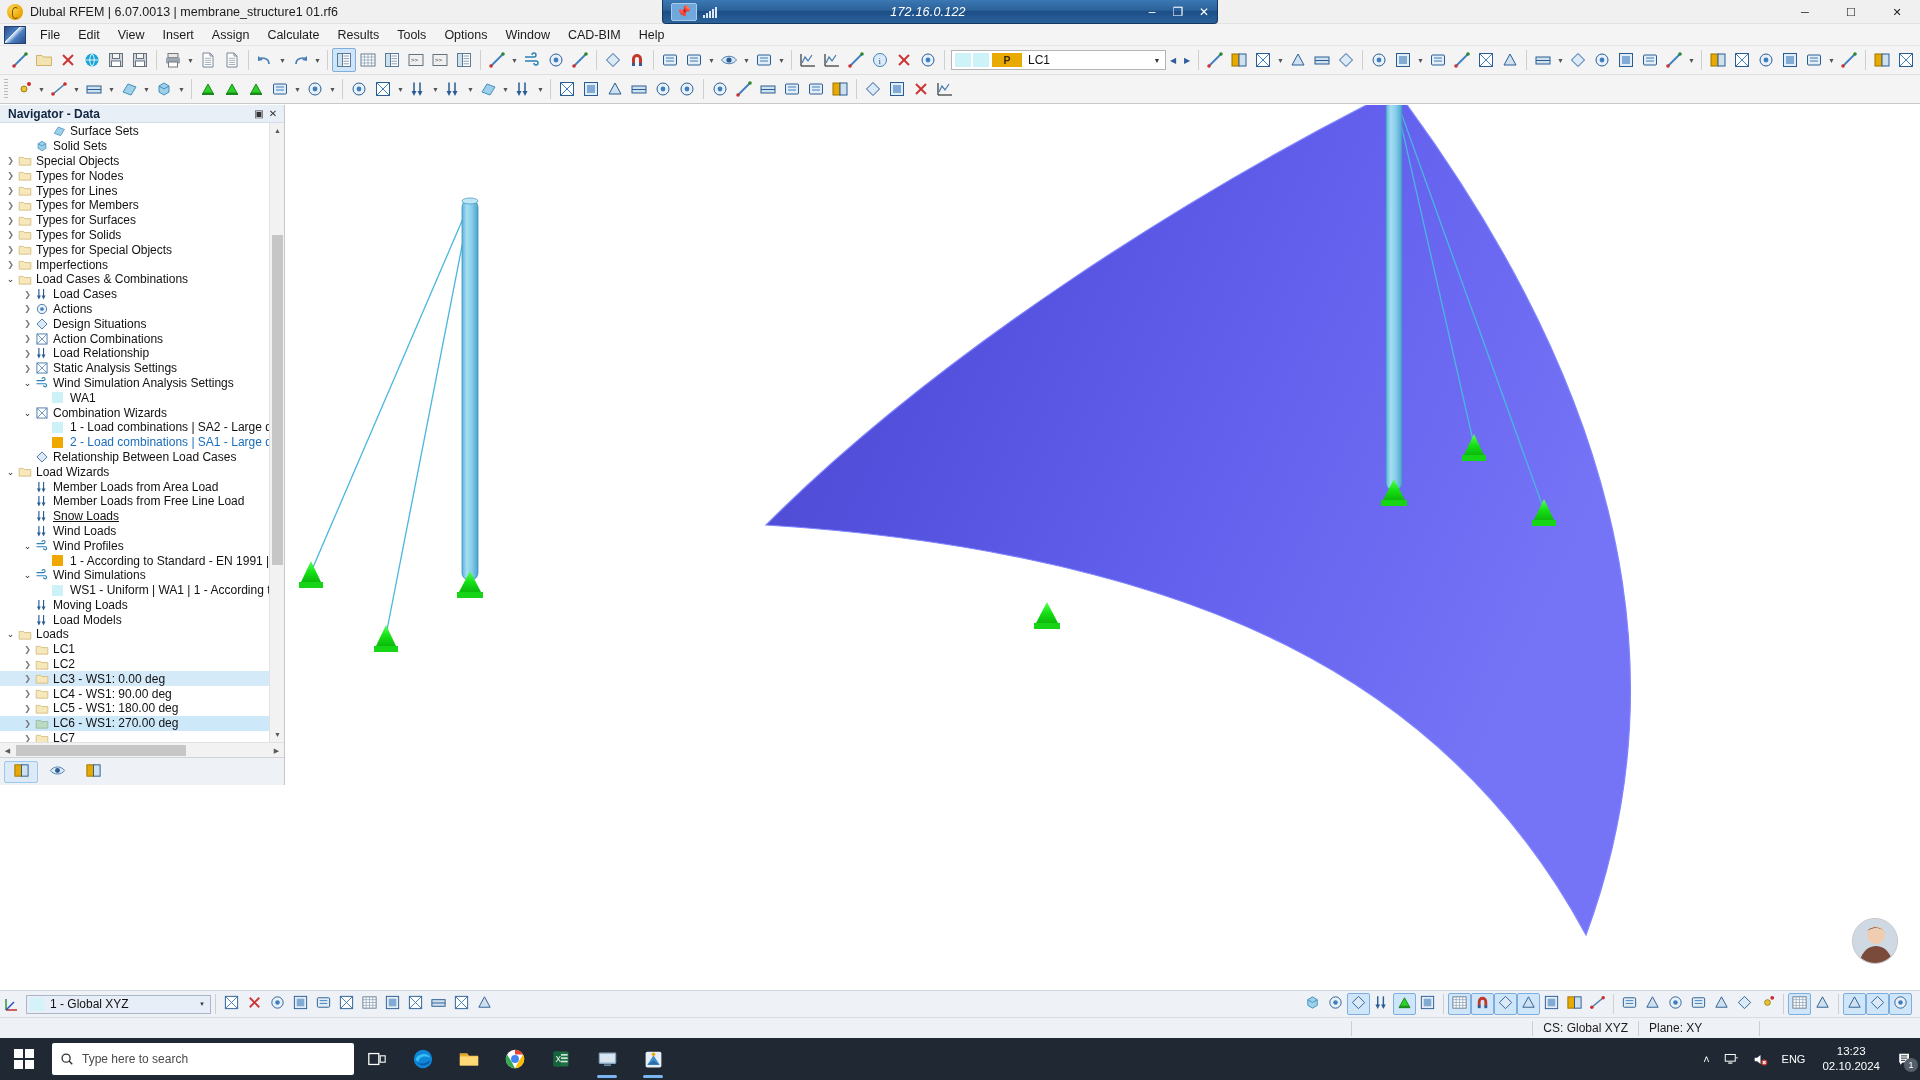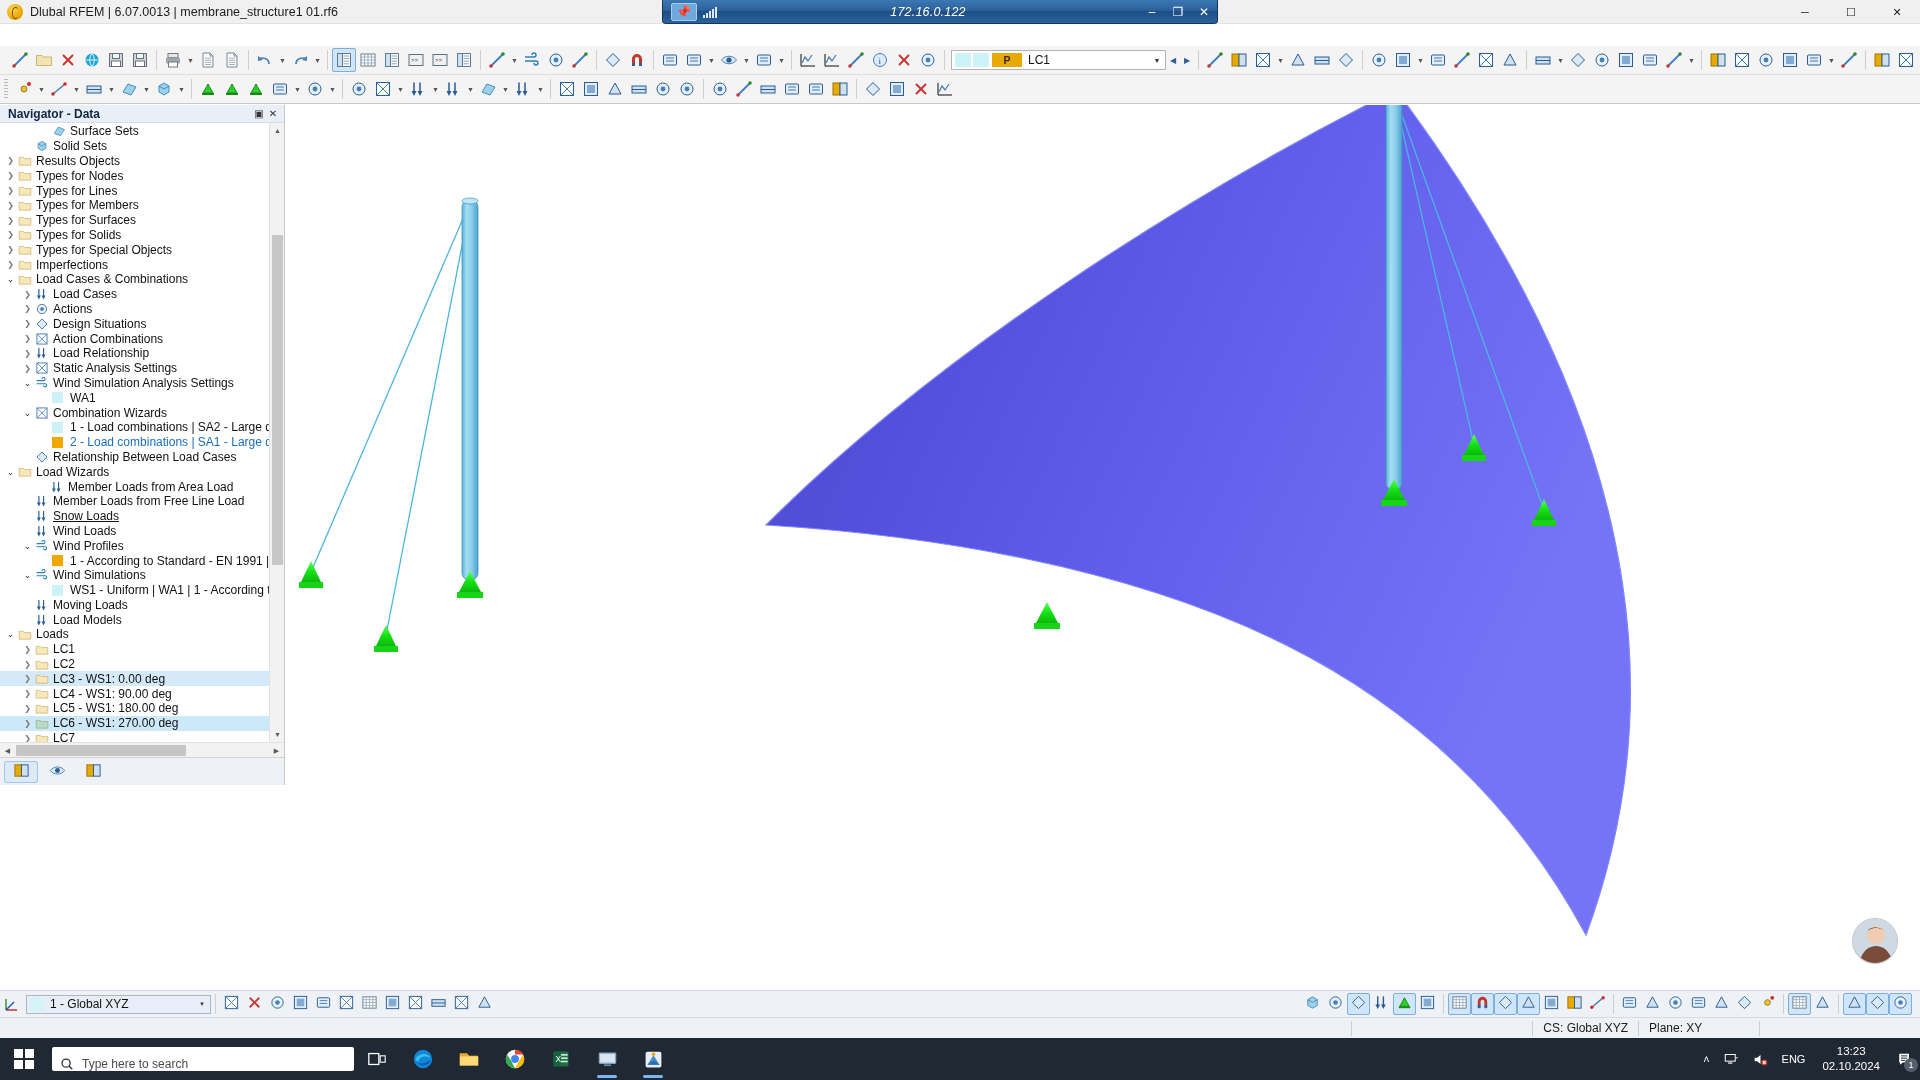--- a/index.html
+++ b/index.html
@@ -248,22 +248,22 @@
   .taskbar {
     position: absolute; bottom: 0; left: 0; width: 1920px; height: 42px;
     background: #1f2833; display: flex; align-items: center;
   }
   .start {
     width: 48px; height: 42px; display: flex; align-items: center; justify-content: center;
   }
   .win-logo { display: grid; grid-template-columns: 9px 9px; grid-template-rows: 9px 9px; gap: 2px; }
   .win-logo i { background: #fff; display: block; }
   .search-box {
-    height: 24px; width: 302px; background: #fff; border-radius: 2px;
-    display: flex; align-items: flex-end; margin-left: 4px; padding: 0 8px;
+    height: 32px; width: 302px; background: #fff; border-radius: 2px;
+    display: flex; align-items: center; margin-left: 4px; padding: 0 8px;
   }
   .search-box span.ph { font-size: 12px; color: #4a4a4a; margin-left: 8px; }
   .tb-icon {
     width: 46px; height: 42px; display: flex; align-items: center; justify-content: center;
     position: relative;
   }
   .tb-icon.running::after {
     content:""; position: absolute; bottom: 2px; left: 13px; width: 20px; height: 3px;
     background: #7ab6f0; border-radius: 2px;
   }
@@ -309,20 +309,35 @@
         <i></i>
         <i></i>
         <i></i>
     </div>
     <div class="rdp-title">172.16.0.122</div>
     <div class="rdp-btn">–</div>
     <div class="rdp-btn">❐</div>
     <div class="rdp-btn">✕</div>
   </div>
 
+  <div class="menubar">
+    <div class="menu-logo"></div>
+    <div class="menu-item">File</div>
+    <div class="menu-item">Edit</div>
+    <div class="menu-item">View</div>
+    <div class="menu-item">Insert</div>
+    <div class="menu-item">Assign</div>
+    <div class="menu-item">Calculate</div>
+    <div class="menu-item">Results</div>
+    <div class="menu-item">Tools</div>
+    <div class="menu-item">Options</div>
+    <div class="menu-item">Window</div>
+    <div class="menu-item">CAD-BIM</div>
+    <div class="menu-item">Help</div>
+  </div>
 
   <div class="toolbar row1" id="toolbar1">
       <div class="grip"></div>
       <div class="tbtn">
         <span>
           <svg viewBox="0 0 18 18" style="width: 18px; height: 18px;">
             <line x1="3" y1="15" x2="15" y2="3" stroke="#3f7fbf" stroke-width="1.8"></line>
             <circle cx="3" cy="15" r="1.8" fill="#c33"></circle>
             <circle cx="15" cy="3" r="1.8" fill="#2a8a2a"></circle>
           </svg>
@@ -1185,21 +1200,21 @@
             </span>
             <span class="tlabel">Solid Sets</span>
           </div>
           <div class="tnode" style="padding-left: 4px;">
             <span class="twist">❯</span>
             <span class="ticon">
               <svg viewBox="0 0 18 14" style="width: 14px; height: 13px;">
                 <path d="M1.5 3 H7 L8.3 4.5 H16.5 V13 H1.5 Z" fill="#f6e8bb" stroke="#cbb06a" stroke-width="0.9"></path>
               </svg>
             </span>
-            <span class="tlabel">Results Objects</span>
+            <span class="tlabel">Special Objects</span>
           </div>
           <div class="tnode" style="padding-left: 4px;">
             <span class="twist">❯</span>
             <span class="ticon">
               <svg viewBox="0 0 18 14" style="width: 14px; height: 13px;">
                 <path d="M1.5 3 H7 L8.3 4.5 H16.5 V13 H1.5 Z" fill="#f6e8bb" stroke="#cbb06a" stroke-width="0.9"></path>
               </svg>
             </span>
             <span class="tlabel">Types for Nodes</span>
           </div>
@@ -1384,21 +1399,21 @@
           </div>
           <div class="tnode" style="padding-left: 4px;">
             <span class="twist open">⌄</span>
             <span class="ticon">
               <svg viewBox="0 0 18 14" style="width: 14px; height: 13px;">
                 <path d="M1.5 3 H7 L8.3 4.5 H16.5 V13 H1.5 Z" fill="#f6e8bb" stroke="#cbb06a" stroke-width="0.9"></path>
               </svg>
             </span>
             <span class="tlabel">Load Wizards</span>
           </div>
-          <div class="tnode" style="padding-left: 36px;">
+          <div class="tnode" style="padding-left: 21px;">
             <span class="twist"></span>
             <span class="ticon">
               <svg viewBox="0 0 18 18" style="width: 14px; height: 14px;">
                 <line x1="5" y1="2.5" x2="5" y2="13" stroke="#2a5d93" stroke-width="1.5"></line>
                 <polygon points="5,16 2.5,11 7.5,11" fill="#2a5d93"></polygon>
                 <line x1="11" y1="2.5" x2="11" y2="13" stroke="#2a5d93" stroke-width="1.5"></line>
                 <polygon points="11,16 8.5,11 13.5,11" fill="#2a5d93"></polygon>
               </svg>
             </span>
             <span class="tlabel">Member Loads from Area Load</span>

